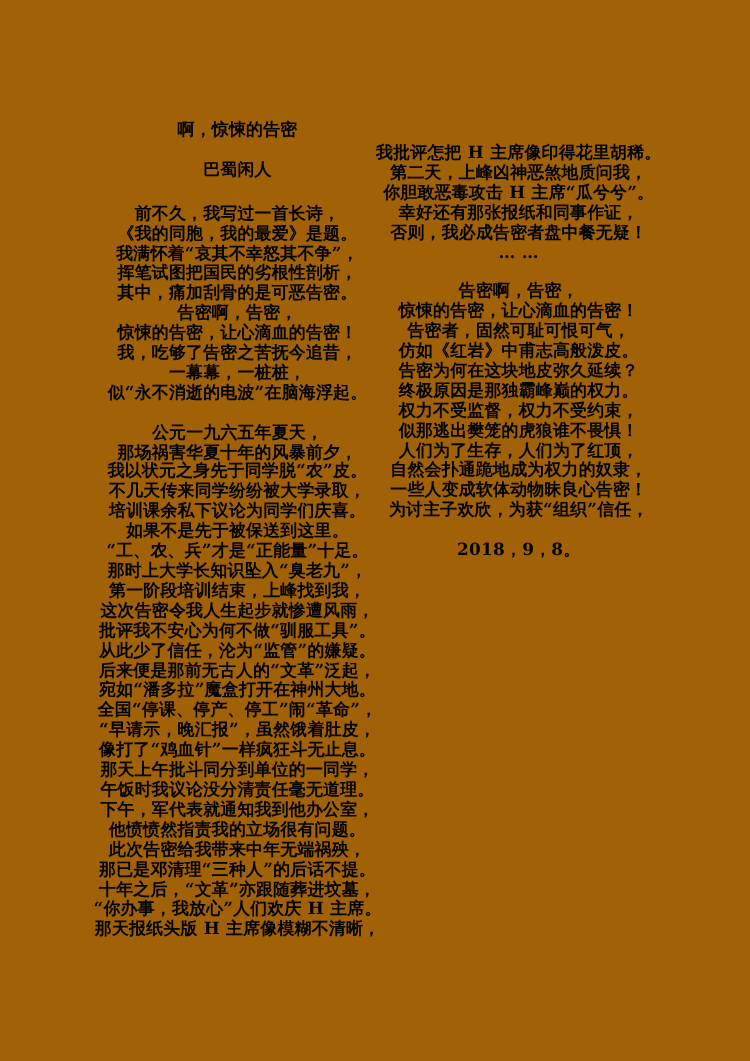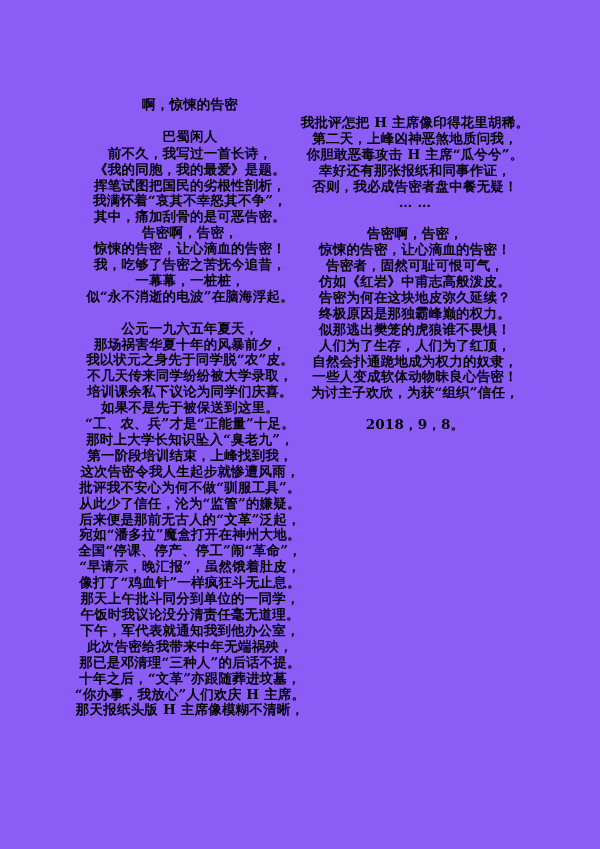--- a/index.html
+++ b/index.html
@@ -4,21 +4,21 @@
 <style>
   html, body {
     margin: 0;
     padding: 0;
     background: #ffffff;
   }
   .page {
     position: relative;
     width: 600px;
     height: 849px;
-    background: #8b5cf6;
+    background: #a16207;
     overflow: hidden;
     font-family: "DejaVu Serif", "Liberation Serif", serif;
     font-weight: 700;
     color: #000000;
   }
   .col {
     position: absolute;
     text-align: center;
   }
   .col1 {
@@ -32,37 +32,37 @@
     width: 300px;
   }
   .line,
   .stanza > div {
     font-size: 13.5px;
     line-height: 15.9px;
     white-space: nowrap;
     letter-spacing: 0.2px;
   }
   .title   { margin-bottom: 15.9px; }
-  .author  { margin-bottom: 1px; }
+  .author  { margin-bottom: 19px; }
   .stanza  { margin-bottom: 15.9px; }
   .date    { }
 </style>
 </head>
 <body>
 
 <div class="page">
 
   <div class="col col1">
     <div class="line title">啊，惊悚的告密</div>
     <div class="line author">巴蜀闲人</div>
     <div class="stanza">
         <div>前不久，我写过一首长诗，</div>
         <div>《我的同胞，我的最爱》是题。</div>
+        <div>我满怀着“哀其不幸怒其不争”，</div>
         <div>挥笔试图把国民的劣根性剖析，</div>
-        <div>我满怀着“哀其不幸怒其不争”，</div>
         <div>其中，痛加刮骨的是可恶告密。</div>
         <div>告密啊，告密，</div>
         <div>惊悚的告密，让心滴血的告密！</div>
         <div>我，吃够了告密之苦抚今追昔，</div>
         <div>一幕幕，一桩桩，</div>
         <div>似“永不消逝的电波”在脑海浮起。</div>
       </div>
     <div class="stanza">
         <div>公元一九六五年夏天，</div>
         <div>那场祸害华夏十年的风暴前夕，</div>
@@ -77,20 +77,21 @@
         <div>批评我不安心为何不做“驯服工具”。</div>
         <div>从此少了信任，沦为“监管”的嫌疑。</div>
         <div>后来便是那前无古人的“文革”泛起，</div>
         <div>宛如“潘多拉”魔盒打开在神州大地。</div>
         <div>全国“停课、停产、停工”闹“革命”，</div>
         <div>“早请示，晚汇报”，虽然饿着肚皮，</div>
         <div>像打了“鸡血针”一样疯狂斗无止息。</div>
         <div>那天上午批斗同分到单位的一同学，</div>
         <div>午饭时我议论没分清责任毫无道理。</div>
         <div>下午，军代表就通知我到他办公室，</div>
+        <div>他愤愤然指责我的立场很有问题。</div>
         <div>此次告密给我带来中年无端祸殃，</div>
         <div>那已是邓清理“三种人”的后话不提。</div>
         <div>十年之后，“文革”亦跟随葬进坟墓，</div>
         <div>“你办事，我放心”人们欢庆 H 主席。</div>
         <div>那天报纸头版 H 主席像模糊不清晰，</div>
       </div>
   </div>
 
   <div class="col col2">
     <div class="stanza">
@@ -101,20 +102,21 @@
         <div>否则，我必成告密者盘中餐无疑！</div>
         <div>… …</div>
       </div>
     <div class="stanza">
         <div>告密啊，告密，</div>
         <div>惊悚的告密，让心滴血的告密！</div>
         <div>告密者，固然可耻可恨可气，</div>
         <div>仿如《红岩》中甫志高般泼皮。</div>
         <div>告密为何在这块地皮弥久延续？</div>
         <div>终极原因是那独霸峰巅的权力。</div>
+        <div>权力不受监督，权力不受约束，</div>
         <div>似那逃出樊笼的虎狼谁不畏惧！</div>
         <div>人们为了生存，人们为了红顶，</div>
         <div>自然会扑通跪地成为权力的奴隶，</div>
         <div>一些人变成软体动物昧良心告密！</div>
         <div>为讨主子欢欣，为获“组织”信任，</div>
       </div>
     <div class="line date">2018，9，8。</div>
   </div>
 
 </div>

